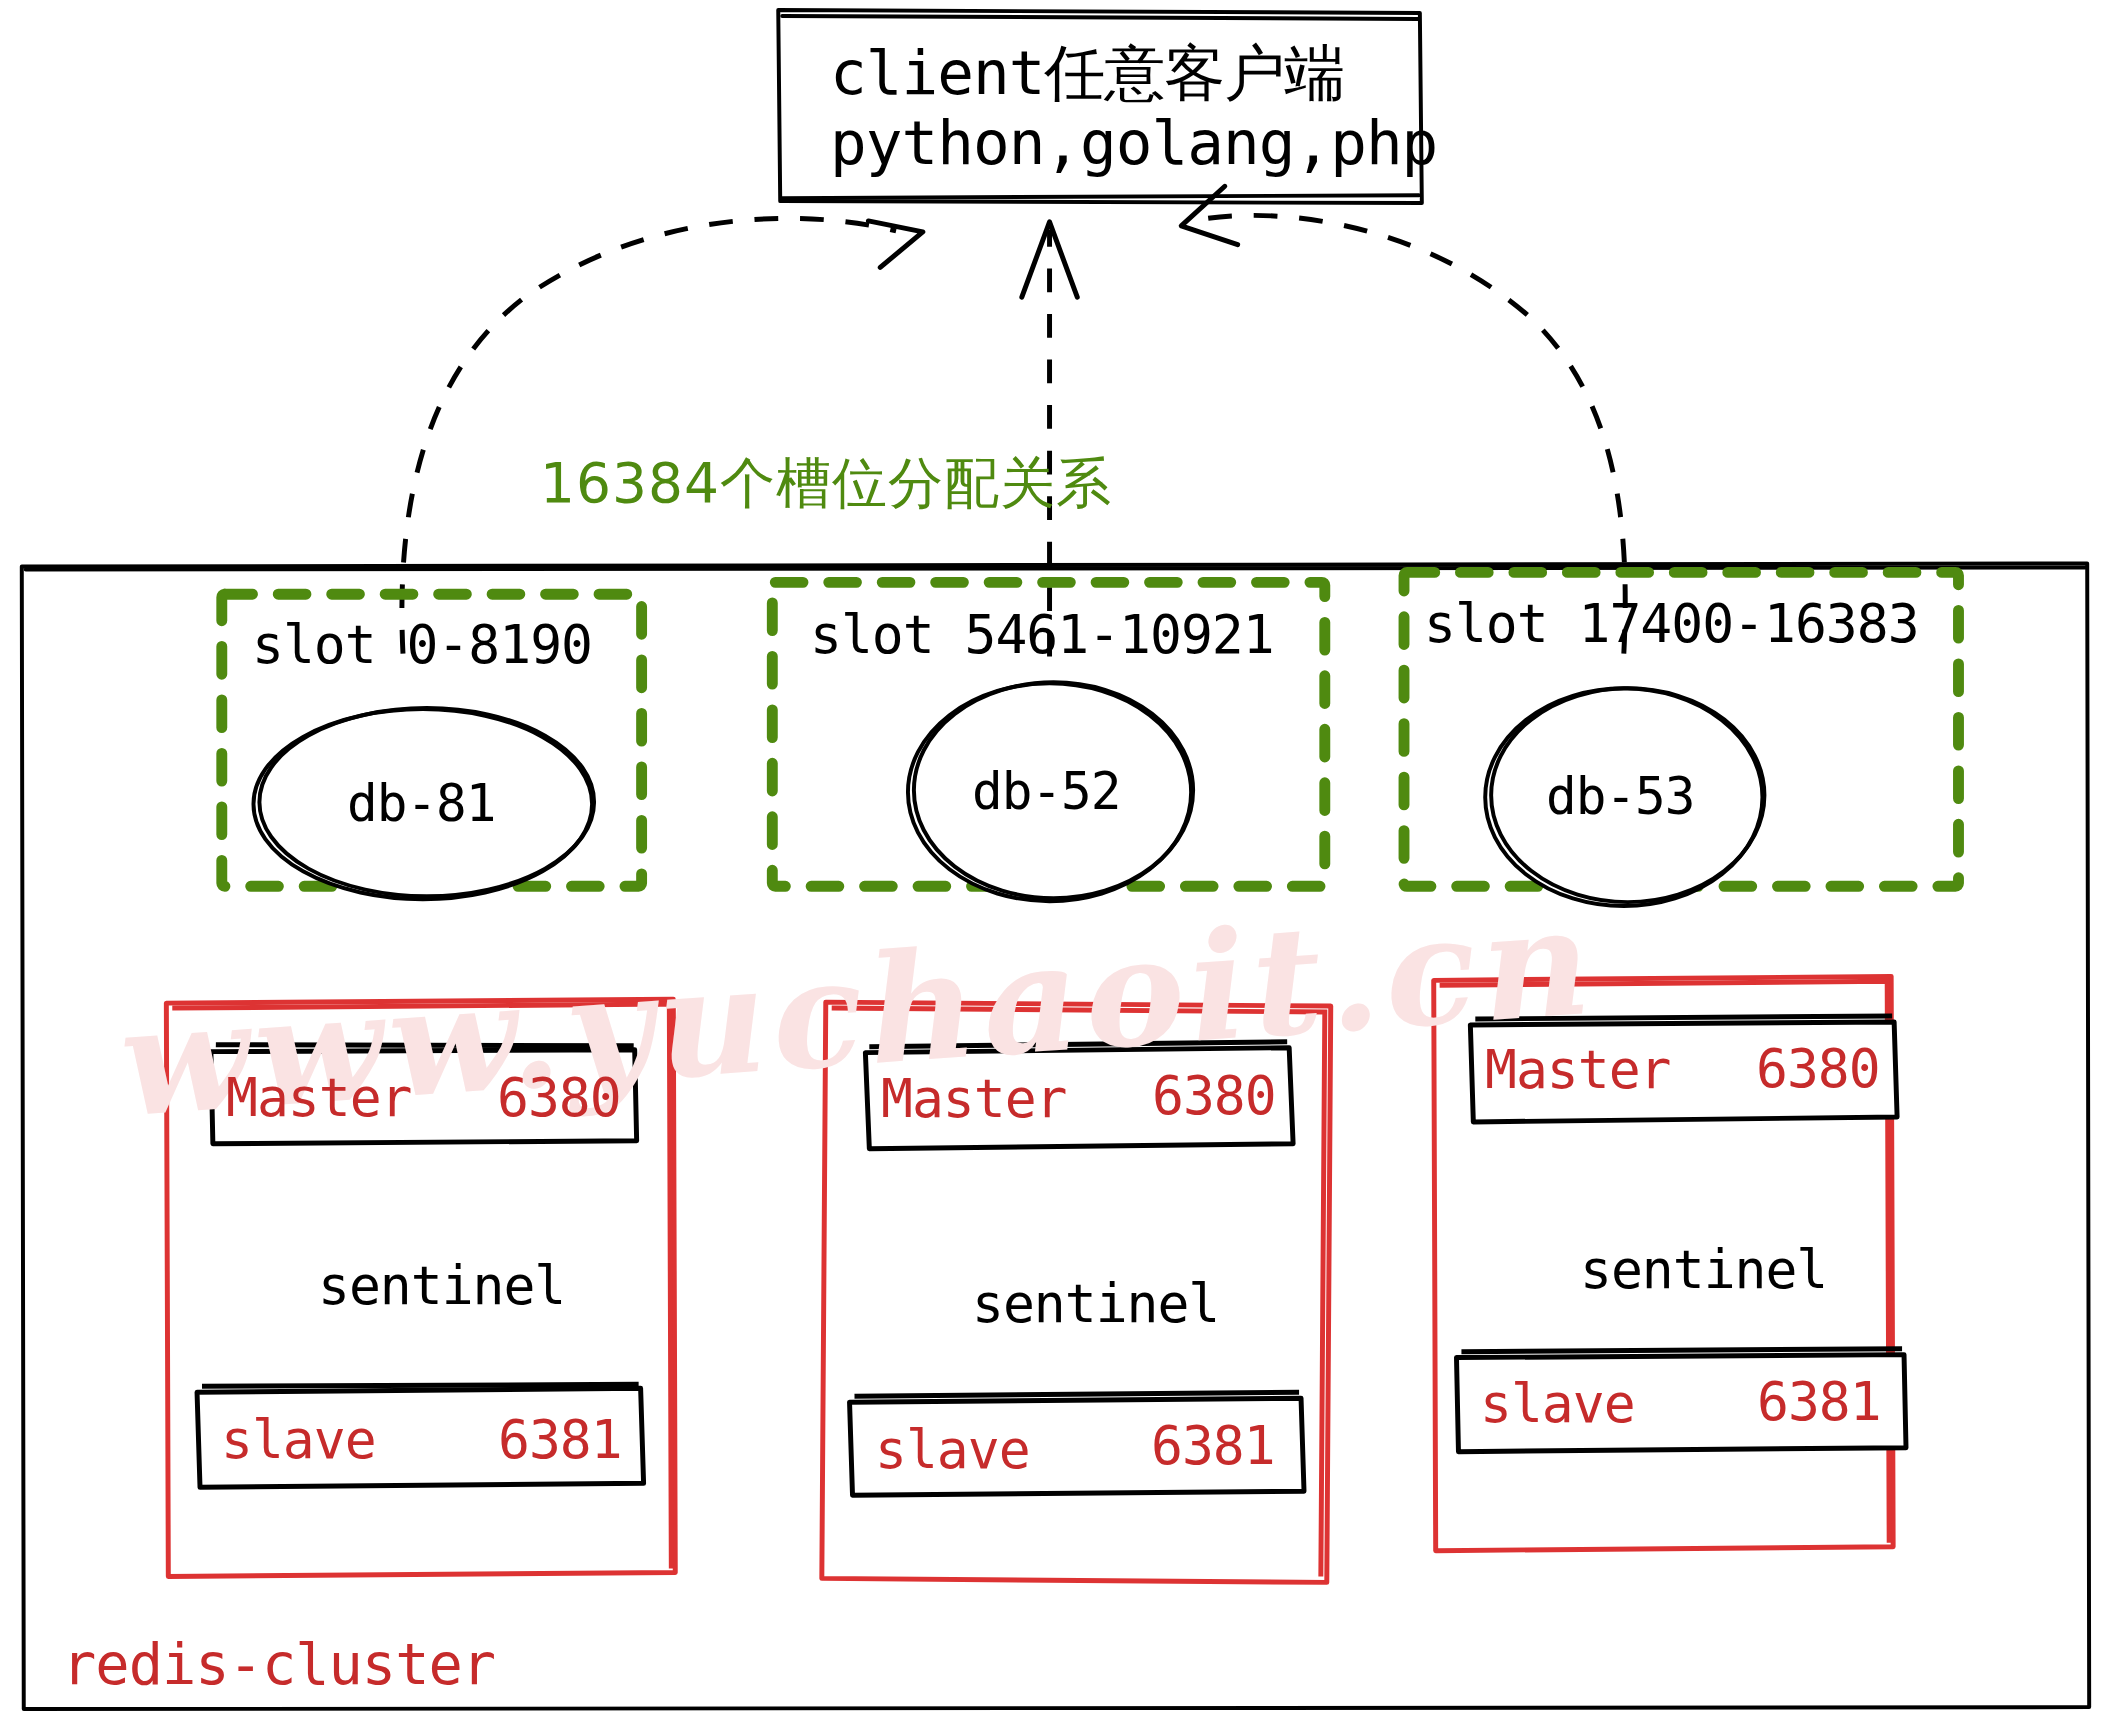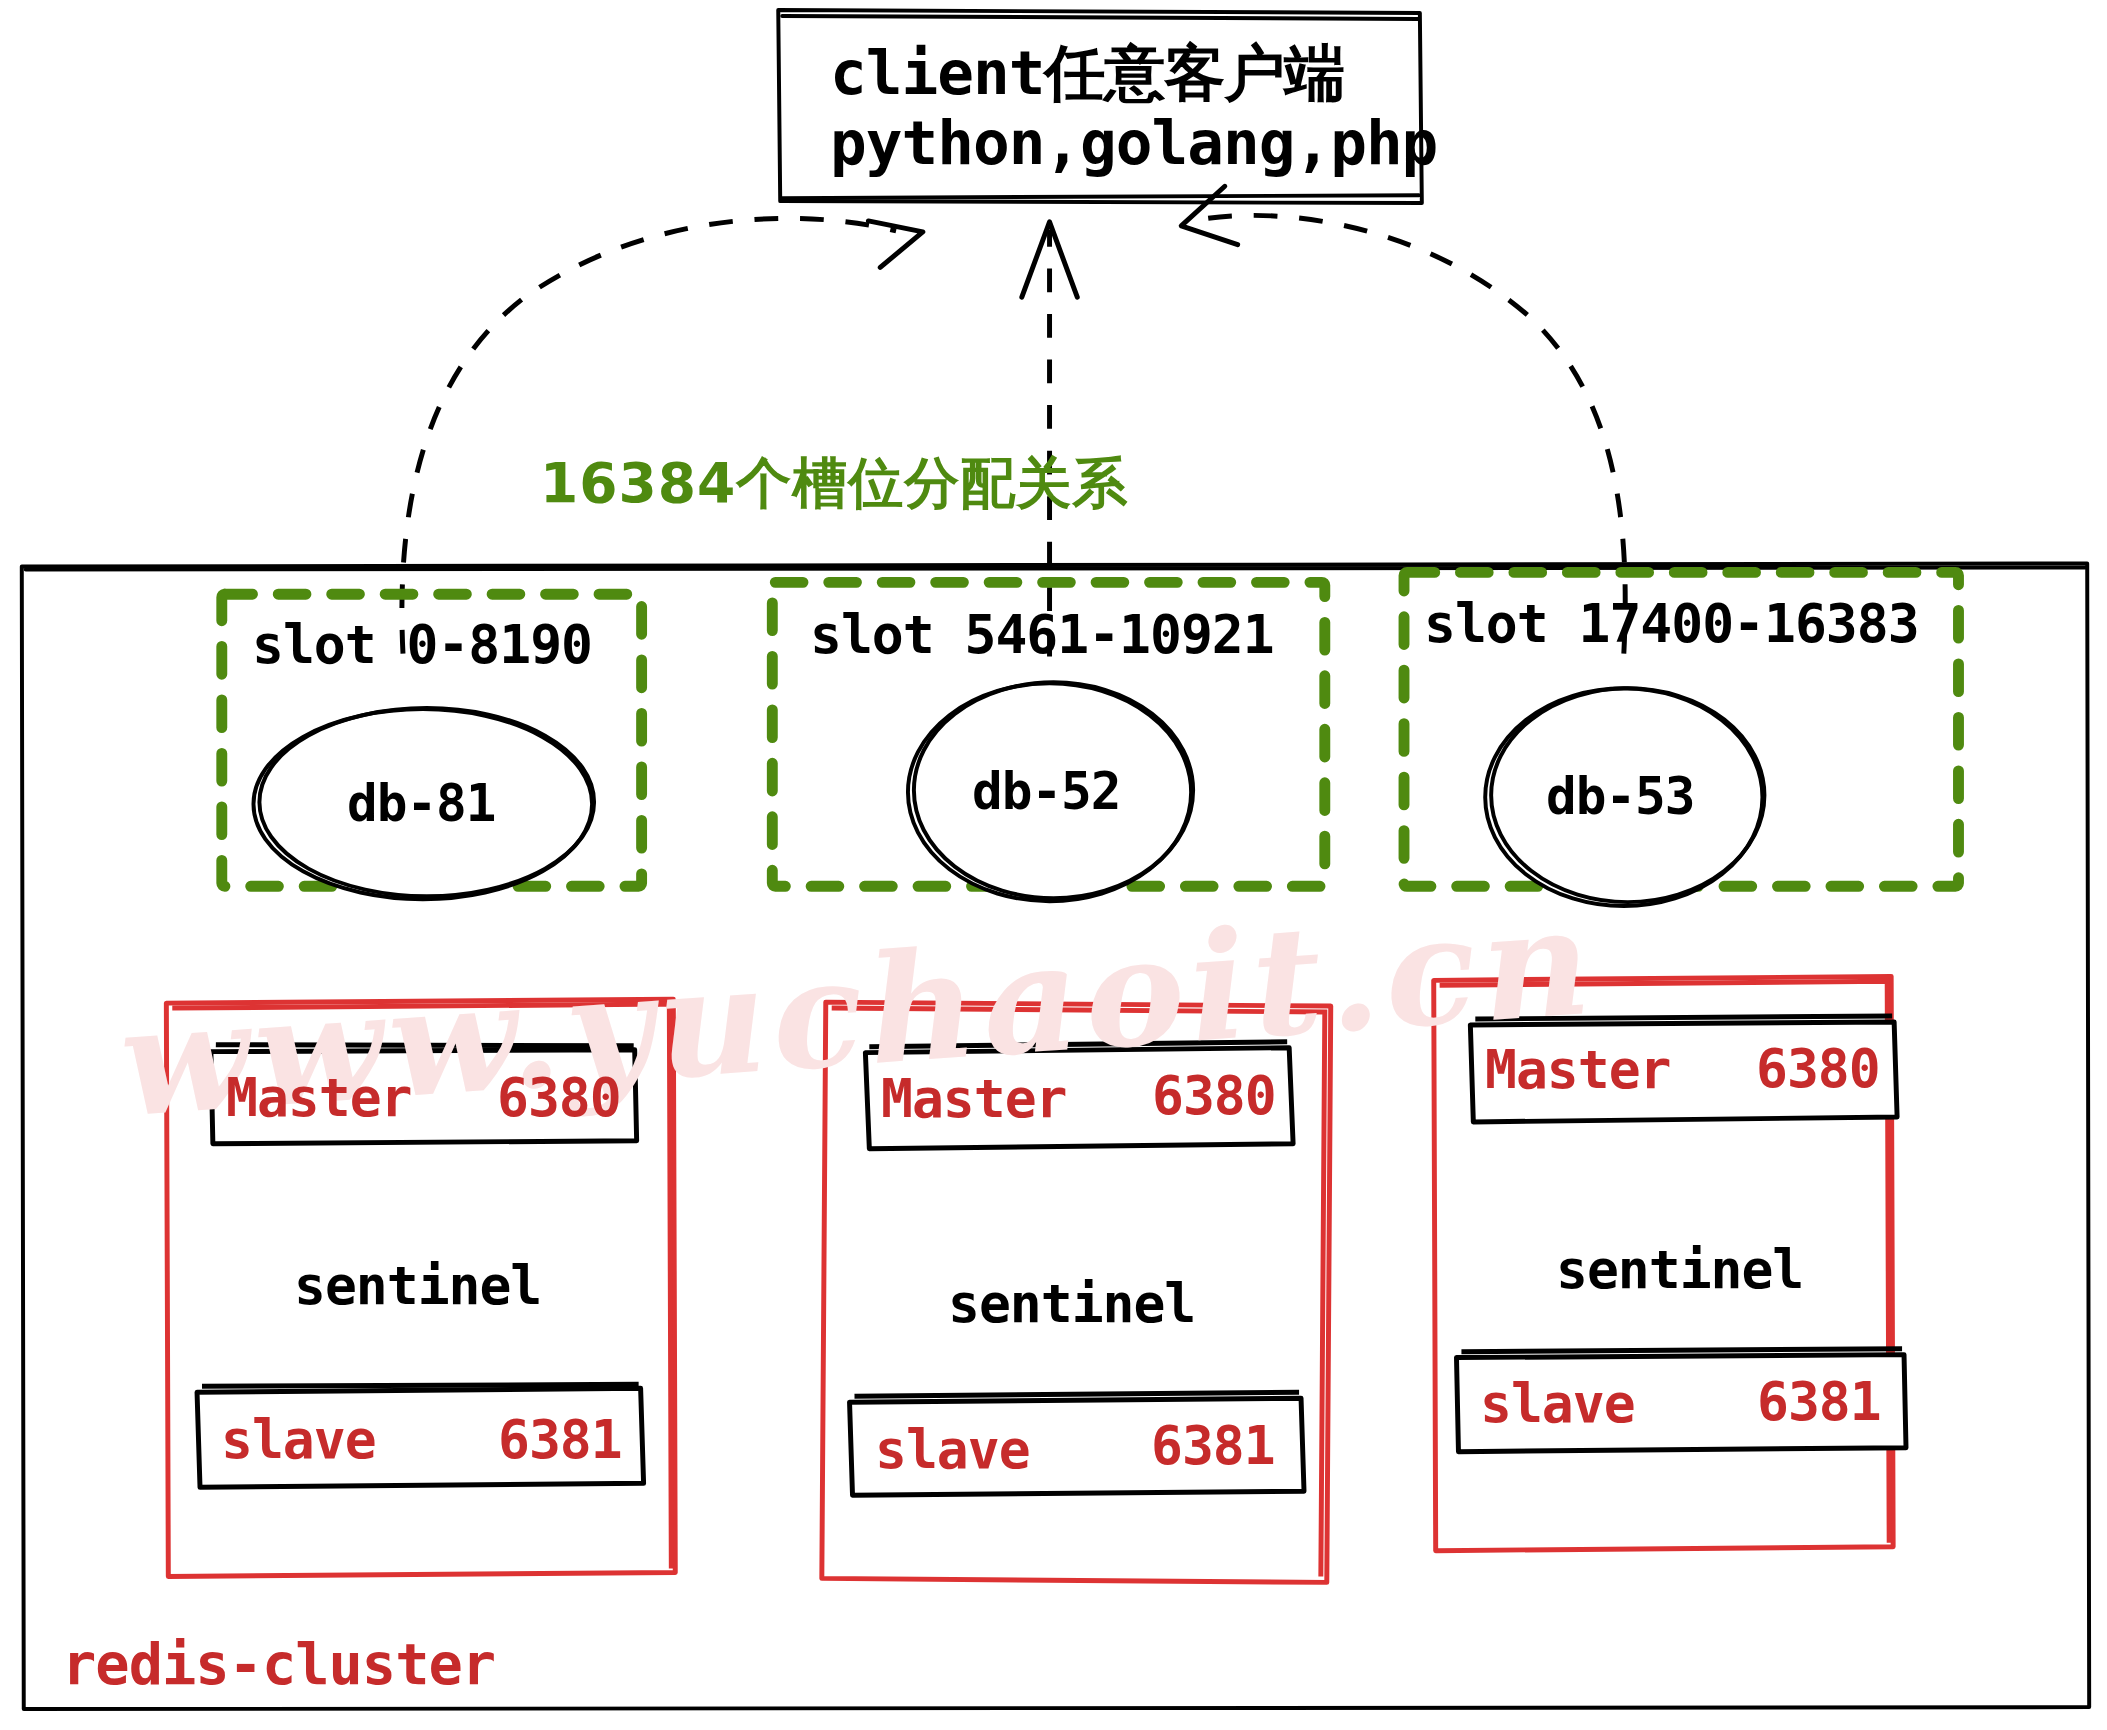--- a/index.html
+++ b/index.html
@@ -22,21 +22,20 @@
     left: 0;
     top: 0;
     width: 2108px;
     height: 1731px;
   }
   .lbl {
     position: absolute;
     white-space: nowrap;
     font-family: "DejaVu Sans Mono", "Liberation Mono", monospace;
     line-height: 1.0;
-    font-weight: bold;
   }
   
   .client-line {
     font-size: 61px;
     color: #000000;
     letter-spacing: -1px;
   }
   
   .slot-note {
     font-size: 55px;
@@ -64,20 +63,21 @@
   }
   .role-port {
     font-size: 53px;
     color: #c62b2b;
     letter-spacing: -1px;
   }
   .sentinel-label {
     font-size: 53px;
     color: #000000;
     letter-spacing: -1px;
+    margin-left: 24px;
   }
   
   .cluster-caption {
     font-size: 57px;
     color: #c62b2b;
     letter-spacing: -1px;
   }
   
   #watermark {
     position: absolute;

